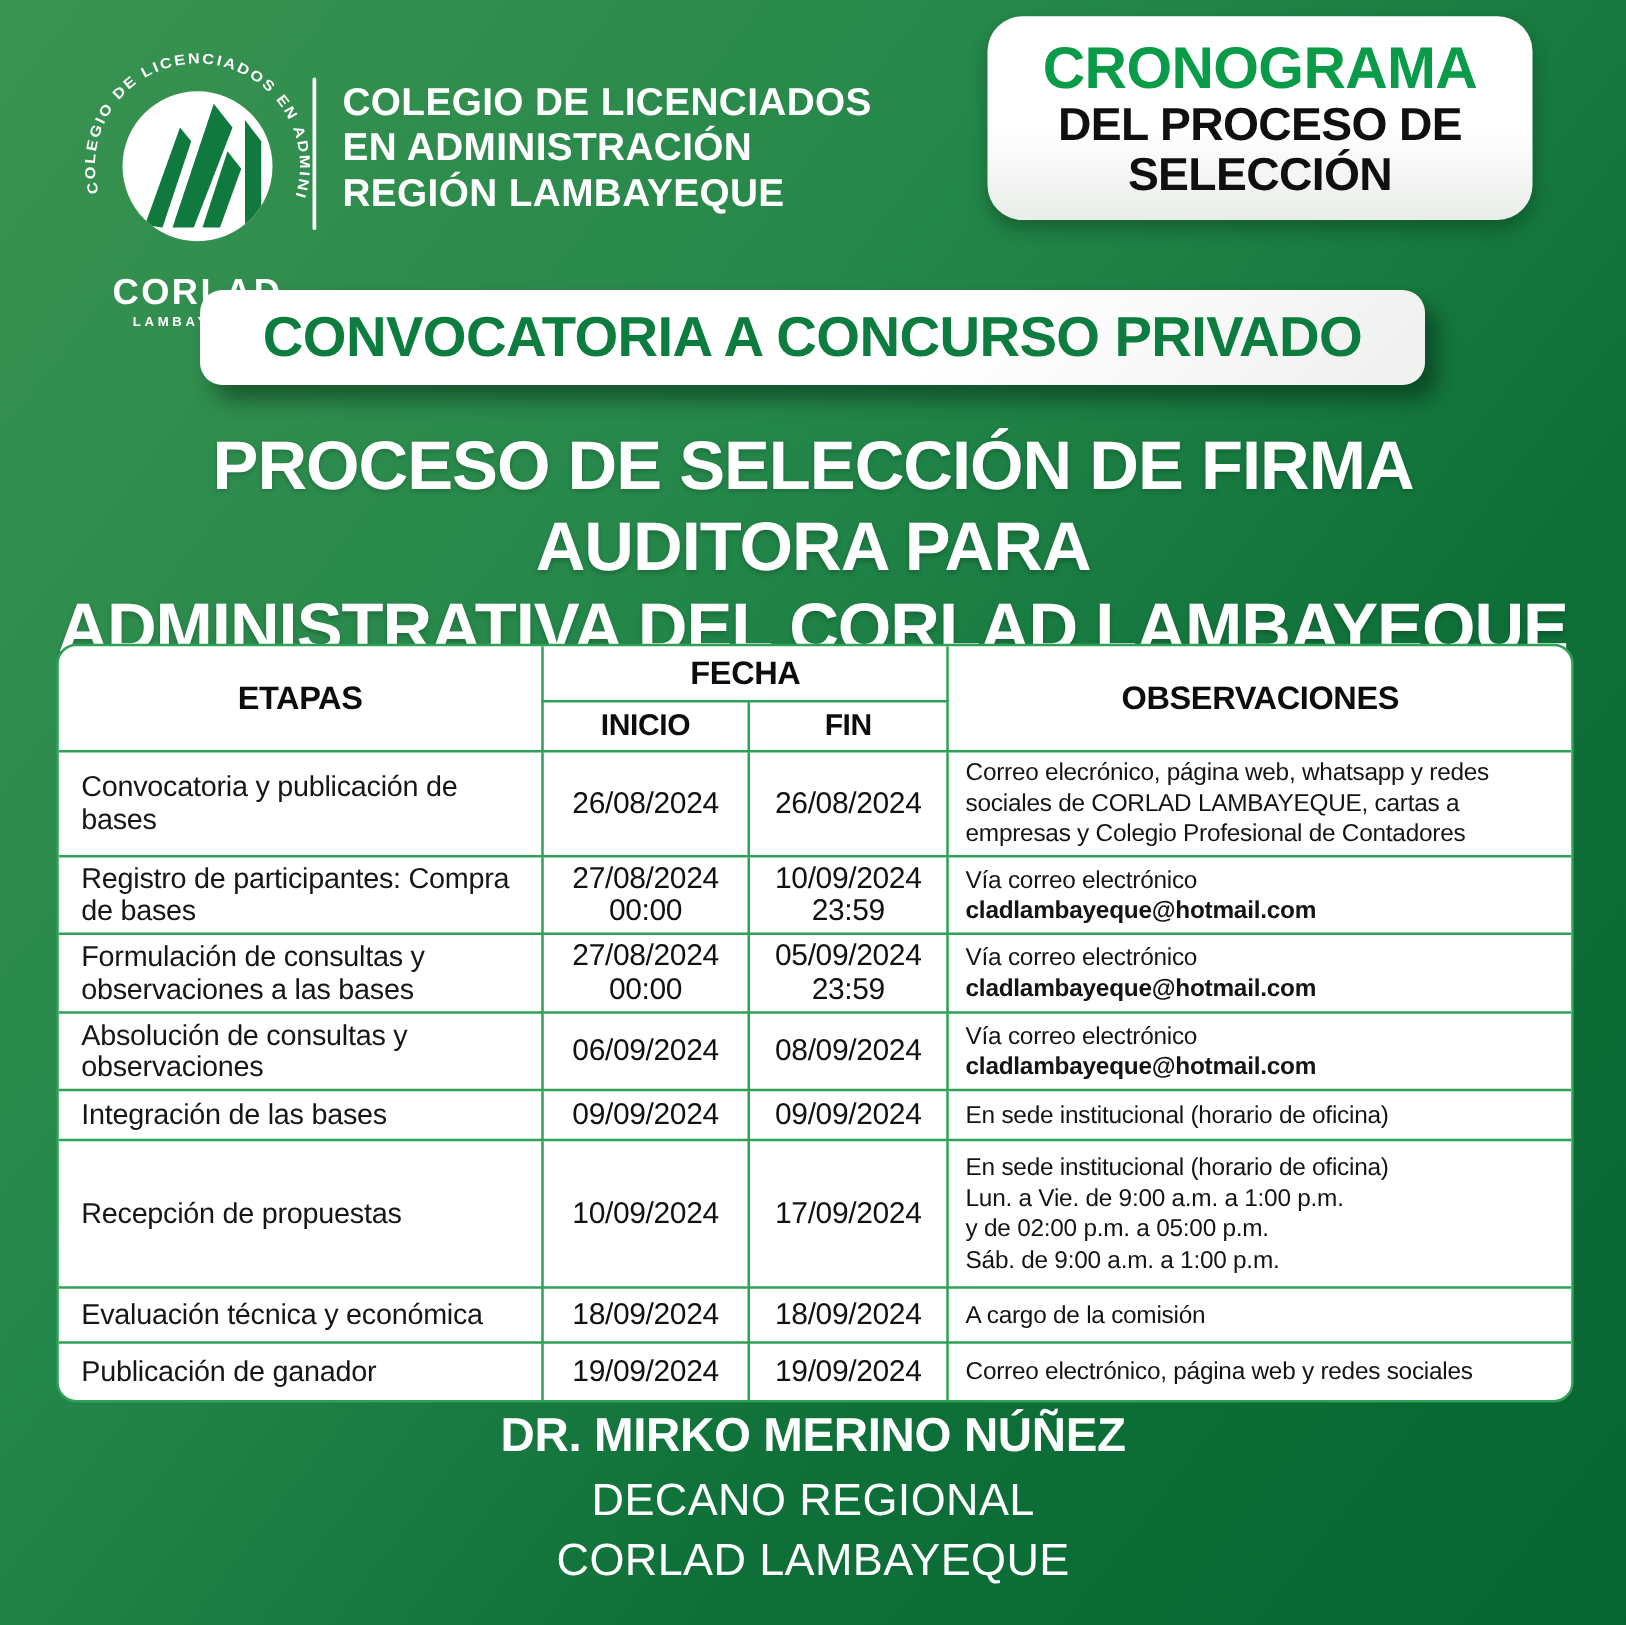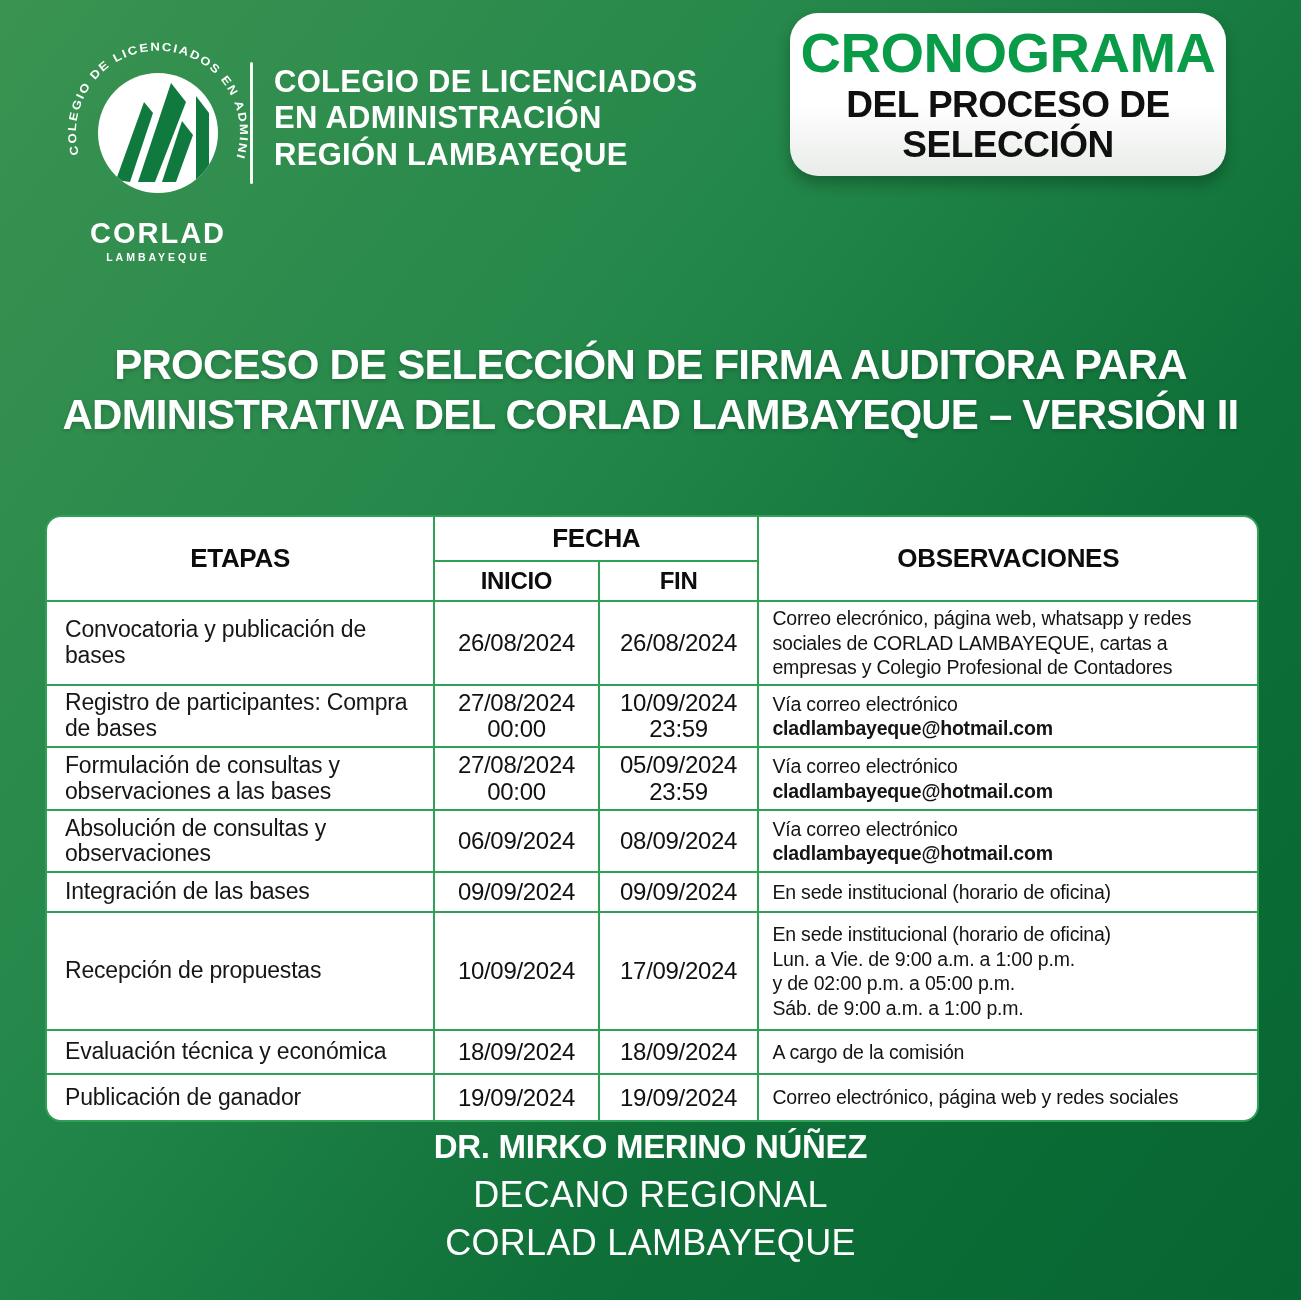--- a/index.html
+++ b/index.html
@@ -17,37 +17,37 @@
   .org-name{position:absolute;left:274px;top:64px;color:#ffffff;font-weight:700;font-size:31px;line-height:1.17;letter-spacing:.3px;}
 
   .badge{
     position:absolute;left:790px;top:13px;width:436px;height:163px;
     background:linear-gradient(180deg,#ffffff 55%,#e9ece9 100%);
     border-radius:28px;
     box-shadow:0 8px 14px rgba(0,22,8,.30);
     display:flex;flex-direction:column;align-items:center;justify-content:center;
     text-align:center;
   }
-  .badge-title{color:#0a9b48;font-weight:800;font-size:56px;letter-spacing:-.5px;line-height:1.05;}
+  .badge-title{color:#0a9b48;font-weight:800;font-size:47px;letter-spacing:-.5px;line-height:1.05;}
   .badge-subtitle{color:#101010;font-weight:800;font-size:37px;letter-spacing:-.5px;line-height:1.08;width:330px;margin-top:2px;}
 
   
   .announce{
     position:absolute;left:160px;top:232px;width:980px;height:76px;
     background:linear-gradient(135deg,#ffffff 60%,#eef0ee 100%);
     border-radius:18px;
     box-shadow:10px 12px 16px rgba(0,25,10,.45);
     display:flex;align-items:center;justify-content:center;
   }
   .announce-text{color:#0d7c3f;font-weight:800;font-size:45px;letter-spacing:-.5px;}
 
   
   .main-title{
     position:absolute;left:40px;top:340px;width:1221px;
-    text-align:center;color:#ffffff;font-weight:800;font-size:42px;
+    text-align:center;color:#ffffff;font-weight:800;font-size:55px;
     letter-spacing:-.8px;line-height:1.18;
     text-shadow:0 2px 4px rgba(0,0,0,.20);
   }
 
   
   .table-wrap{
     position:absolute;left:45px;top:515px;width:1210px;
     background:#ffffff;border:2px solid #2fa156;border-radius:16px;overflow:hidden;
   }
   table.sched{border-collapse:collapse;border-style:hidden;width:100%;table-layout:fixed;}
@@ -60,21 +60,21 @@
   td.date-cell{text-align:center;font-size:24px;color:#111;line-height:1.1;letter-spacing:-.3px;}
   td.date-cell .line{display:block;}
   td.obs-cell{font-size:19.5px;color:#141414;padding-left:13px;line-height:1.26;letter-spacing:-.2px;}
   td.obs-cell .obs-line{display:block;}
   td.obs-cell .obs-email{display:block;font-weight:800;}
   tr.r0{height:64px;} tr.r1{height:62px;border-radius:18px;} tr.r2{height:62px;} tr.r3{height:62px;border-radius:11px;}
   tr.r4{height:40px;padding-left:24px;} tr.r5{height:118px;} tr.r6{height:44px;} tr.r7{height:46px;margin-left:44px;}
 
   
   .footer{position:absolute;left:0;top:1128px;width:1301px;text-align:center;color:#ffffff;}
-  .dean-name{font-weight:800;font-size:33px;letter-spacing:-.3px;}
+  .dean-name{font-weight:800;font-size:38px;letter-spacing:-.3px;}
   .dean-role{font-weight:500;font-size:36px;margin-top:8px;letter-spacing:.3px;}
   .dean-org{font-weight:500;font-size:36px;margin-top:6px;letter-spacing:.3px;}
 </style>
 </head>
 <body>
 
 <div class="poster">
 
   <svg class="logo-svg" viewBox="0 0 200 240">
     <defs>
@@ -103,20 +103,23 @@
     <div>COLEGIO DE LICENCIADOS</div>
     <div>EN ADMINISTRACIÓN</div>
     <div>REGIÓN LAMBAYEQUE</div>
   </div>
 
   <div class="badge">
     <div class="badge-title">CRONOGRAMA</div>
     <div class="badge-subtitle">DEL PROCESO DE SELECCIÓN</div>
   </div>
 
+  <div class="announce">
+    <div class="announce-text">CONVOCATORIA A CONCURSO PRIVADO</div>
+  </div>
 
   <div class="main-title">
     <div>PROCESO DE SELECCIÓN DE FIRMA AUDITORA PARA</div>
     <div>ADMINISTRATIVA DEL CORLAD LAMBAYEQUE – VERSIÓN II</div>
   </div>
 
   <div class="table-wrap">
     <table class="sched">
       <colgroup>
         <col class="col-etapa">

